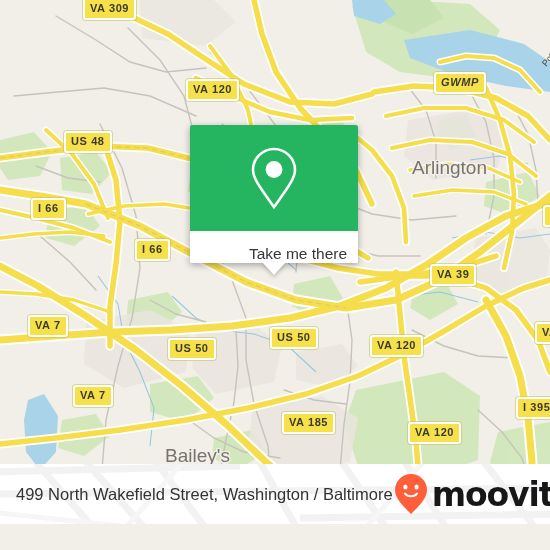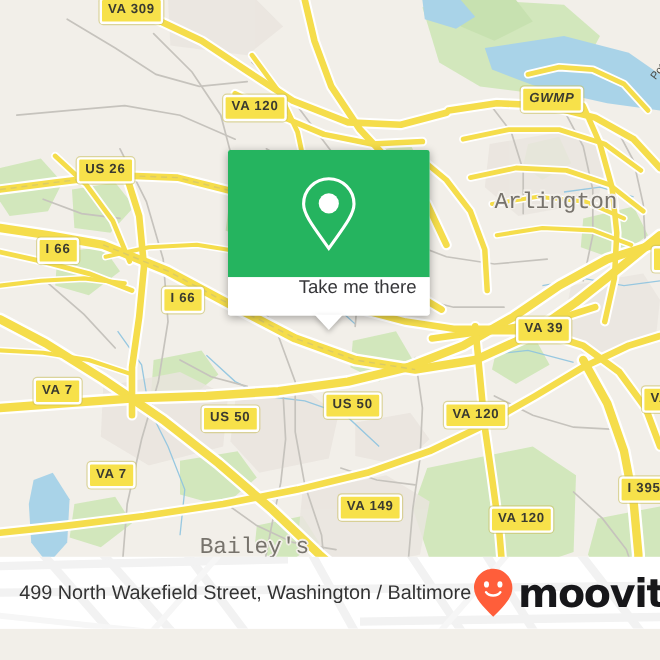--- a/index.html
+++ b/index.html
@@ -52,21 +52,21 @@
   
   .placename {
     position: absolute;
     color: #77736c;
     font-size: 19px;
     font-weight: normal;
     white-space: nowrap;
     text-shadow:
       -1.5px 0 #f2efe9, 1.5px 0 #f2efe9, 0 -1.5px #f2efe9, 0 1.5px #f2efe9,
       -1px -1px #f2efe9, 1px -1px #f2efe9, -1px 1px #f2efe9, 1px 1px #f2efe9;
-    font-family: Liberation Mono, monospace;
+    font-family: Liberation Sans, sans-serif;
   }
   .placename.two-line { line-height: 20px; text-align: right; }
   .roadname-rot {
     position: absolute;
     color: #4a4a44;
     font-size: 9px;
     white-space: nowrap;
     transform: rotate(-52deg);
     transform-origin: left top;
     font-family: "Liberation Sans", sans-serif;
@@ -101,21 +101,21 @@
     border-radius: 2px 2px 0 0;
     display: flex;
     align-items: center;
     justify-content: center;
   }
   #card-bottom {
     height: 32px;
     background: #ffffff;
     border-radius: 0 0 2px 2px;
     display: flex;
-    align-items: flex-start;
+    align-items: flex-end;
     justify-content: center;
     padding-left: 48px;
   }
   #card-label {
     color: #37373a;
     font-size: 15.5px;
     font-family: "Liberation Sans", sans-serif;
   }
   #card-pointer {
     position: absolute;
@@ -337,30 +337,30 @@
           <path d="M86,204 L140,226 L196,256 L246,282 L296,300 L346,308"></path>
           <path d="M0,158 L46,152 L96,146 L148,148 L196,160 L244,180 L288,206 L328,234"></path>
         </g>
       </g>
     </svg>
 
     <div id="shield-layer">
         <div class="shield" style="left: 83px; top: -2px;">VA 309</div>
         <div class="shield" style="left: 186px; top: 79px;">VA 120</div>
         <div class="shield" style="left: 434px; top: 72px; font-style: italic;">GWMP</div>
-        <div class="shield" style="left: 64px; top: 131px;">US 26</div>
+        <div class="shield" style="left: 64px; top: 131px;">US 48</div>
         <div class="shield" style="left: 31px; top: 198px;">I 66</div>
         <div class="shield" style="left: 135px; top: 239px;">I 66</div>
         <div class="shield" style="left: 430px; top: 264px;">VA 39</div>
         <div class="shield" style="left: 370px; top: 335px;">VA 120</div>
         <div class="shield" style="left: 28px; top: 315px;">VA 7</div>
         <div class="shield" style="left: 168px; top: 338px;">US 50</div>
         <div class="shield" style="left: 270px; top: 327px;">US 50</div>
         <div class="shield" style="left: 73px; top: 385px;">VA 7</div>
-        <div class="shield" style="left: 282px; top: 412px;">VA 149</div>
+        <div class="shield" style="left: 282px; top: 412px;">VA 185</div>
         <div class="shield" style="left: 408px; top: 422px;">VA 120</div>
         <div class="shield" style="left: 516px; top: 397px;">I 395</div>
         <div class="shield" style="left: 535px; top: 322px;">VA</div>
         <div class="shield" style="left: 543px; top: 205px;">VA</div>
       </div>
 
     <div id="place-layer">
         <div class="placename" style="left: 412px; top: 157px;">
           <div>Arlington</div>
         </div>

